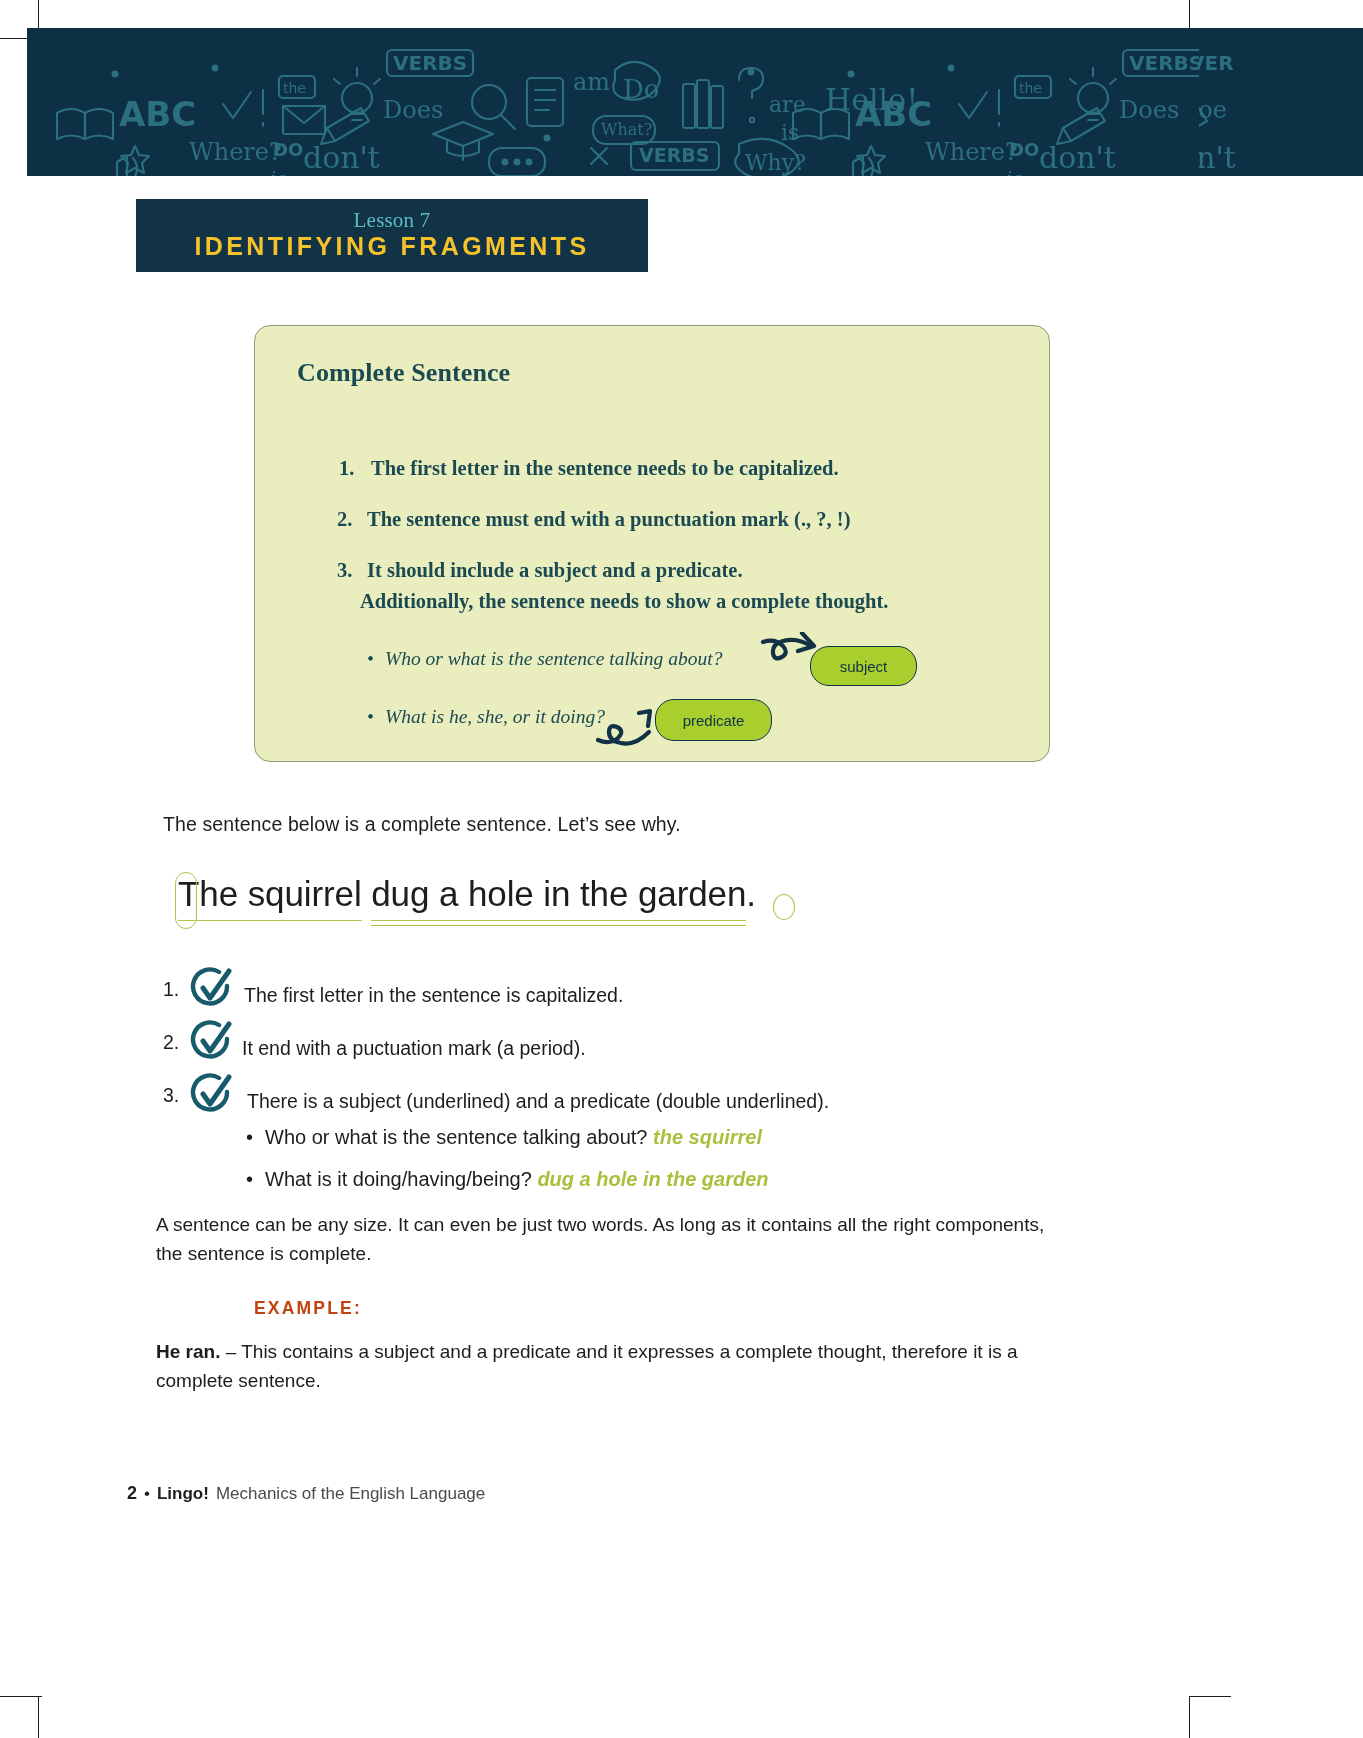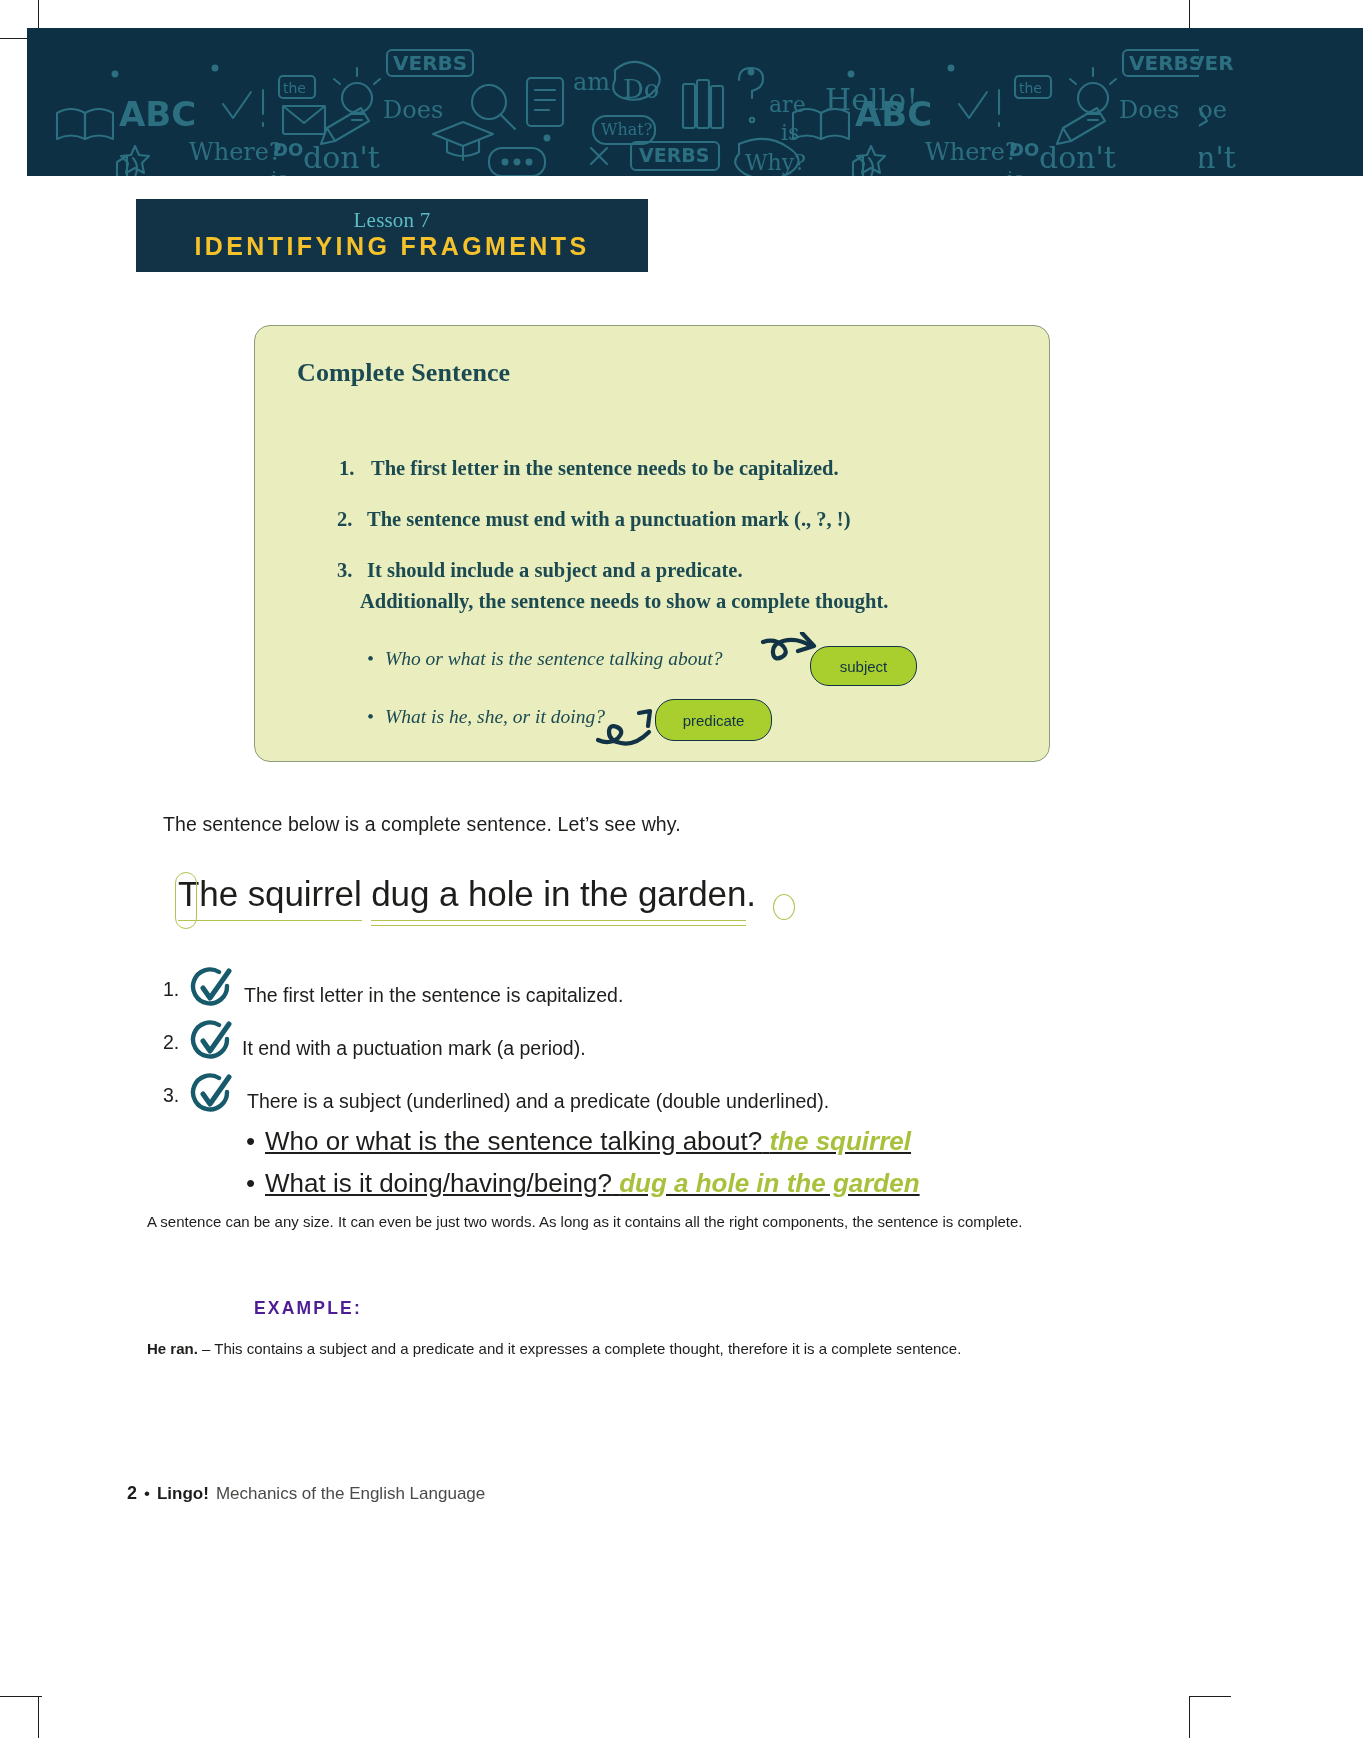--- a/index.html
+++ b/index.html
@@ -241,50 +241,49 @@
 
   .ci-1 { left: 163px; top: 975px; }
   .ci-2 { left: 163px; top: 1028px; }
   .ci-3 { left: 163px; top: 1081px; }
   .ci-1 .ck-text { left: 81px; }
   .ci-2 .ck-text { left: 79px; }
   .ci-3 .ck-text { left: 84px; }
 
   .sub-bullet {
     position: absolute;
-    font-size: 26px;
+    font-size: 20px;
     color: #1d1d1b;
     white-space: nowrap;
-    text-decoration: underline;
   }
   .sb-1 { left: 246px; top: 1126px; }
   .sb-2 { left: 246px; top: 1168px; }
   .sb-dot { display: inline-block; width: 19px; }
   .answer {
     font-style: italic;
     font-weight: bold;
     color: #a8c13c;
   }
 
   .para {
     position: absolute;
-    left: 147px;
-    font-size: 15px;
+    left: 156px;
+    font-size: 19px;
     color: #1d1d1b;
     line-height: 1.55;
   }
   .para-1 { top: 1210px; width: 910px; }
   .example-label {
     position: absolute;
     left: 254px;
     top: 1298px;
     font-size: 17.5px;
     font-weight: bold;
     letter-spacing: 2.2px;
-    color: #4c1d95;
+    color: #c2410c;
   }
   .para-2 { top: 1337px; width: 880px; }
   .bold { font-weight: bold; }
 
   
   .footer {
     position: absolute;
     left: 127px;
     top: 1461px;
     font-size: 17px;

